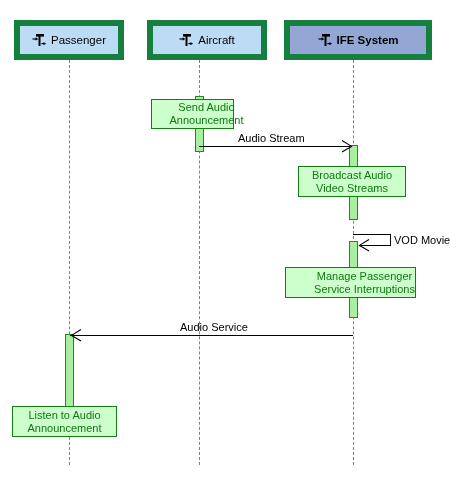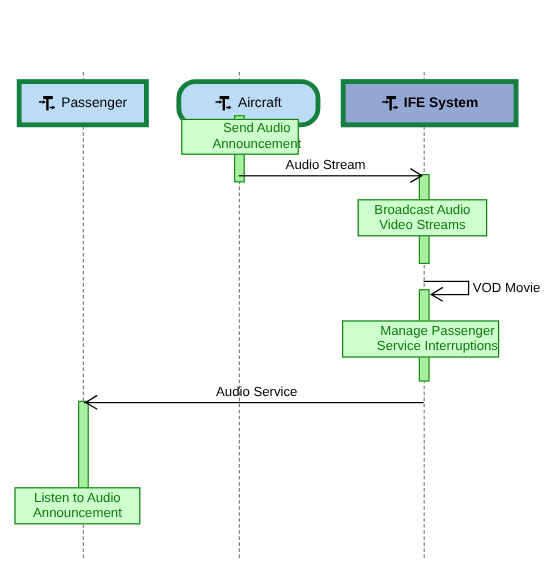--- a/index.html
+++ b/index.html
@@ -15,28 +15,27 @@
     width: 464px;
     height: 485px;
     background: #ffffff;
     overflow: hidden;
   }
 
   
   .lifeline-head {
     position: absolute;
     box-sizing: border-box;
-    border: 4px solid #15803d;
+    border: 6px solid #15803d;
     display: flex;
     align-items: center;
     justify-content: center;
     font-size: 11.5px;
     color: #000000;
     white-space: nowrap;
-    margin-top: 46px;
   }
   .lifeline-head.normal { background: #bcdcf5; }
   .lifeline-head.selected { background: #93a6d4; }
   .lifeline-head .head-icon {
     display: inline-block;
     width: 16px;
     height: 16px;
     margin-right: 3px;
     flex: 0 0 auto;
   }
@@ -113,21 +112,21 @@
         <rect x="4" y="2" width="8" height="2.6" fill="#000000"></rect>
         <path d="M0.5 7 L5.6 7" stroke="#000000" stroke-width="1.2" fill="none"></path>
         <path d="M5.9 7 L3.6 5.3 L3.6 8.7 Z" fill="#000000"></path>
         <path d="M9.4 11.6 L13.4 11.6" stroke="#000000" stroke-width="1.2" fill="none"></path>
         <path d="M13.8 11.6 L11.5 9.9 L11.5 13.3 Z" fill="#000000"></path>
       </svg>
     </span>
     <span class="head-label">Passenger</span>
   </div>
 
-  <div class="lifeline-head normal" style="left:147px; top:20px; width:120px; height:40px;border-radius:16px;">
+  <div class="lifeline-head normal" style="left:147px; top:20px; width:120px; height:40px;">
     <span class="head-icon">
       <svg width="16" height="16" viewBox="0 0 16 16">
         <rect x="6.5" y="2" width="2" height="12" fill="#000000"></rect>
         <rect x="4" y="2" width="8" height="2.6" fill="#000000"></rect>
         <path d="M0.5 7 L5.6 7" stroke="#000000" stroke-width="1.2" fill="none"></path>
         <path d="M5.9 7 L3.6 5.3 L3.6 8.7 Z" fill="#000000"></path>
         <path d="M9.4 11.6 L13.4 11.6" stroke="#000000" stroke-width="1.2" fill="none"></path>
         <path d="M13.8 11.6 L11.5 9.9 L11.5 13.3 Z" fill="#000000"></path>
       </svg>
     </span>
@@ -172,21 +171,21 @@
   <div class="msg-label" style="left:394px; top:234px;">VOD Movie</div>
 
   <div class="msg-label" style="left:180px; top:321px;">Audio Service</div>
   <div class="msg-line" style="left:70px; top:335px; width:283px;"></div>
   <div class="arrowhead" style="left:70px; top:329px;">
     <svg width="12" height="13" viewBox="0 0 12 13">
       <path d="M11 0.5 L1.5 6.4 L11 12" stroke="#000000" stroke-width="1.1" fill="none"></path>
     </svg>
   </div>
 
-  <div class="action-box" style="left:151px; top:99px; width:98px; height:30px;padding-left:28px;">Send Audio
+  <div class="action-box" style="left:151px; top:99px; width:83px; height:30px;padding-left:28px;">Send Audio
 Announcement</div>
 
   <div class="action-box" style="left:298px; top:166px; width:108px; height:31px;">Broadcast Audio
 Video Streams</div>
 
   <div class="action-box" style="left:285px; top:267px; width:131px; height:31px;padding-left:28px;">Manage Passenger
 Service Interruptions</div>
 
   <div class="action-box" style="left:12px; top:360px; width:105px; height:31px;margin-top:46px;">Listen to Audio
 Announcement</div>

